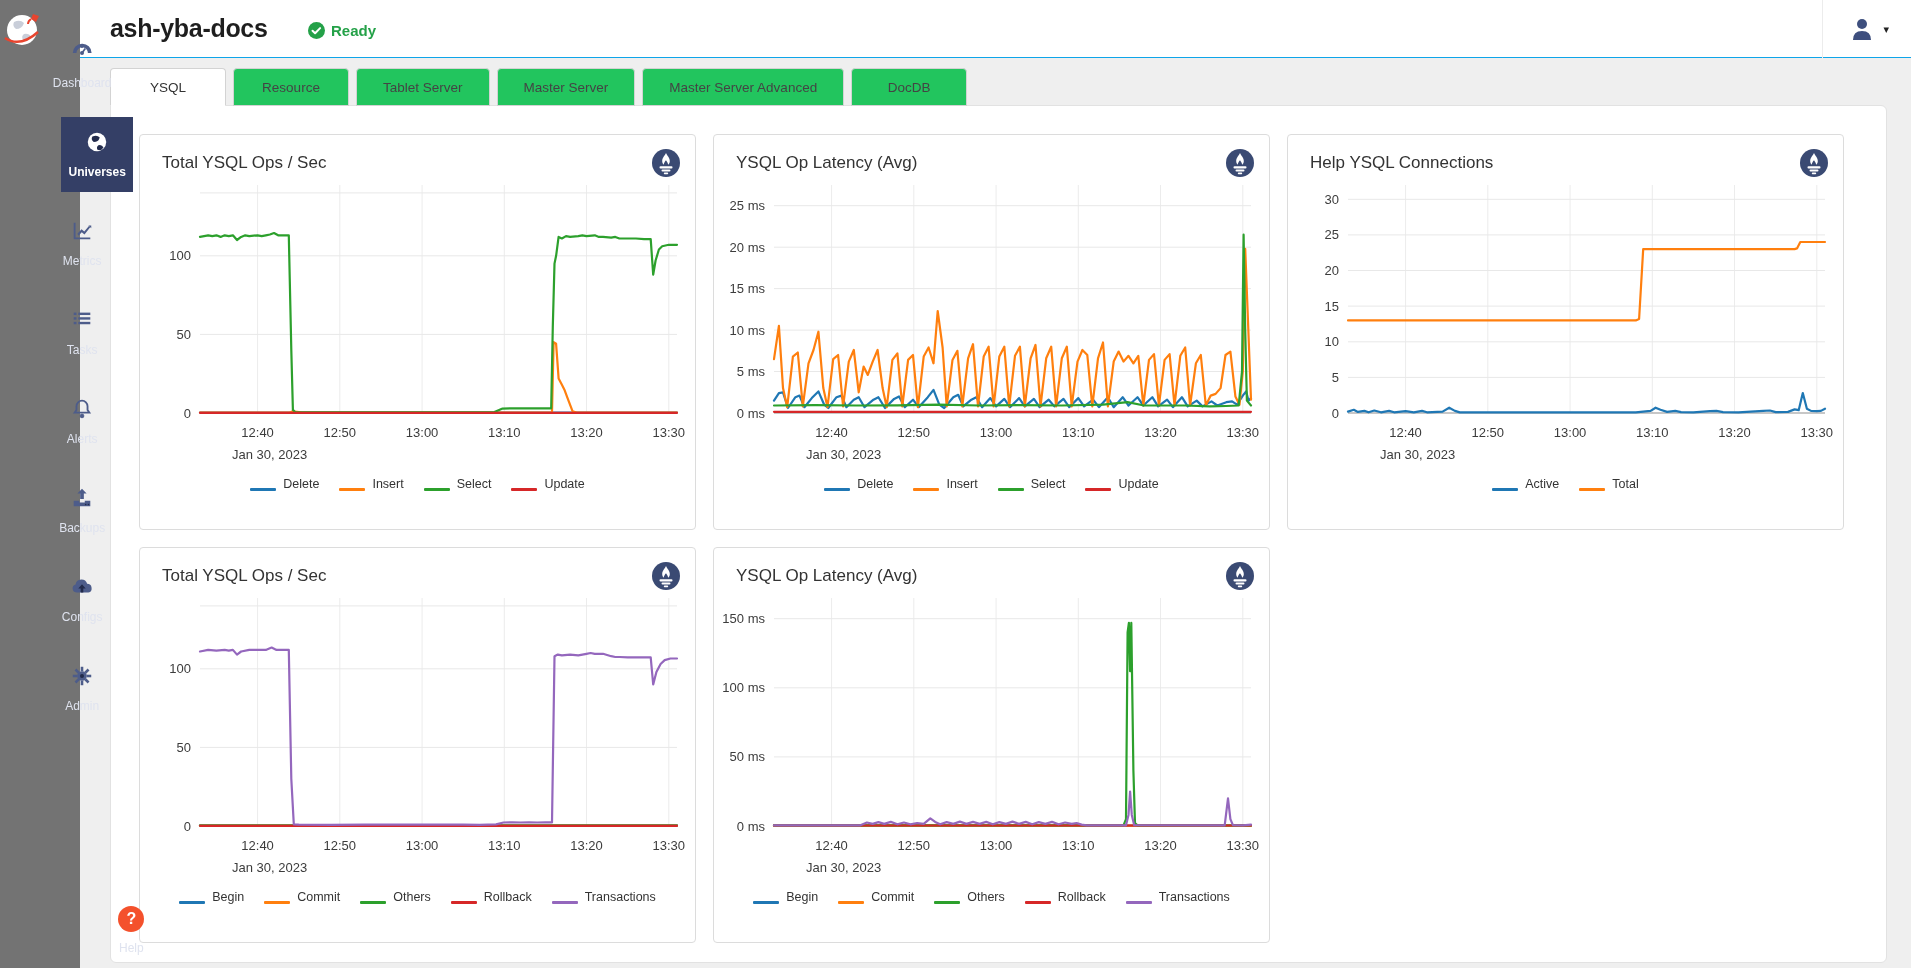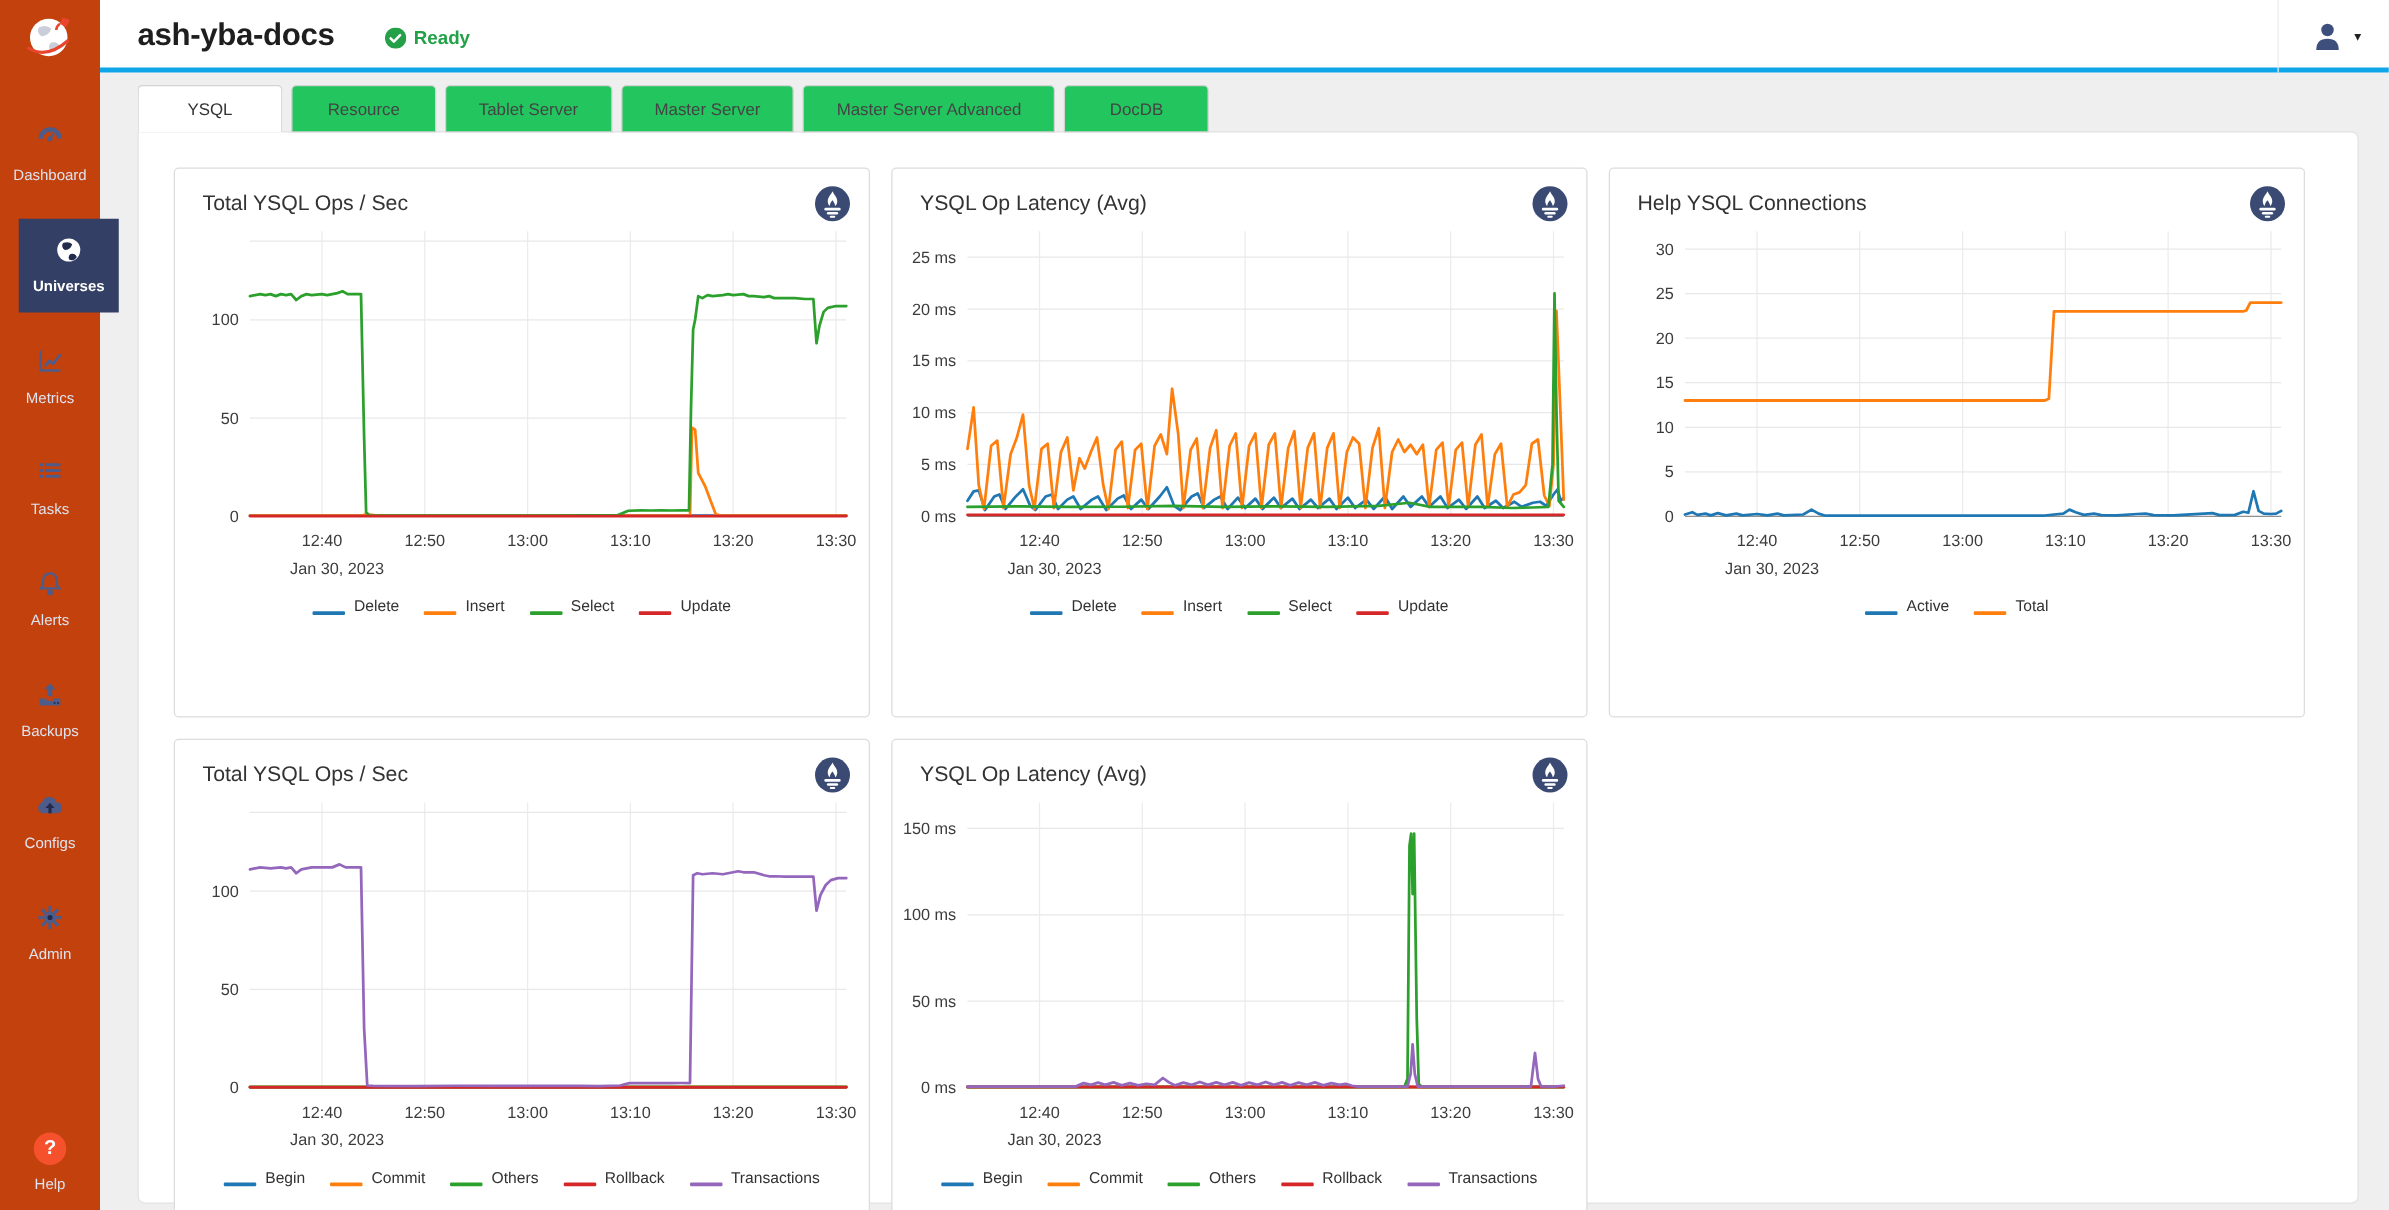--- a/index.html
+++ b/index.html
@@ -1,50 +1,50 @@
 <!DOCTYPE html>
 <html><head>
 <meta charset="utf-8">
 <style>
   * { box-sizing: border-box; margin: 0; padding: 0; }
   html,body { width:1911px; height:968px; overflow:hidden; font-family:"Liberation Sans", sans-serif; background:#efefef; }
 
   
-  .sidebar { position:absolute; left:0; top:0; width:80px; height:968px; background:#c2410c; z-index:30; display:flex; flex-direction:column; }
+  .sidebar { position:absolute; left:0; top:0; width:80px; height:968px; background:#737373; z-index:30; display:flex; }
   .logo-box { height:58px; display:flex; align-items:center; justify-content:center; }
   .nav { display:flex; flex-direction:column; margin-top:28px; flex:1; }
   .nav-item { width:100%; padding:13px 0 12px 0; margin-bottom:14px; text-align:center; cursor:pointer; }
   .nav-item .ic { display:block; height:26px; margin-bottom:6px; }
   .nav-item .ic svg { height:24px; width:26px; fill:#4d5c8a; }
   .nav-item .lbl { color:#dfe3ef; font-size:12px; }
   .nav-item.active { background:#343f66;margin-left:15px; }
   .nav-item.active .ic svg { fill:#ffffff; }
   .nav-item.active .lbl { color:#ffffff; font-weight:bold; }
   .help-item { margin-top:auto; margin-bottom:0; }
   .help-circle { width:26px; height:26px; border-radius:50%; background:#f4512c; color:#fff; font-weight:bold; font-size:16px; line-height:26px; display:inline-block; }
 
   
-  .header { position:absolute; left:80px; top:0; width:1831px; height:58px; background:#fff; border-bottom:4px solid #0ea5e9; z-index:20;padding-left:41px; }
+  .header { position:absolute; left:80px; top:0; width:1831px; height:58px; background:#fff; border-bottom:1px solid #0ea5e9; z-index:20;padding-left:41px; }
   .page-title { position:absolute; left:30px; top:14px; font-size:25px; font-weight:bold; color:#1e1e1e; letter-spacing:-0.3px; }
   .ready-badge { position:absolute; left:228px; top:22px; display:flex; align-items:center; gap:6px; color:#24a148; font-size:15px; font-weight:bold; }
   .hdr-divider { position:absolute; right:88px; top:0; width:1px; height:58px; background:#ececec; }
   .user-area { position:absolute; right:22px; top:16px; display:flex; align-items:center; gap:8px; cursor:pointer; }
   .caret { font-size:11px; color:#222; }
 
   
   .tabs { position:absolute; left:110px; top:68px; display:flex; gap:7px; z-index:15; }
   .tab { height:38px; min-width:116px; padding:0 26px; display:flex; align-items:center; justify-content:center;
          font-size:13.5px; color:#444; background:#22c55e; border:1px solid #d3d3d3; border-radius:4px 4px 0 0; cursor:pointer; }
   .tab.active { background:#fff; border-bottom:1px solid #fff; color:#333; position:relative; z-index:16; }
 
   
   .panel { position:absolute; left:110px; top:105px; width:1777px; height:858px; background:#fff; border:1px solid #e2e2e2; border-radius:0 6px 6px 6px; z-index:10; }
   .charts-wrap { position:absolute; left:28px; top:28px; }
   .chart-row { display:flex; gap:17px; margin-bottom:17px; }
-  .chart-card { position:relative; width:557px; height:440px; background:#fff; border:1px solid #dcdcdc; border-radius:4px; }
+  .chart-card { position:relative; width:557px; height:396px; background:#fff; border:1px solid #dcdcdc; border-radius:4px; }
   .chart-title { font-size:17px; color:#333; padding:18px 20px 2px 22px; }
   .prom-btn { position:absolute; right:14px; top:13px; width:30px; height:30px; cursor:pointer; }
   .legend { display:flex; justify-content:center; gap:20px; margin-top:-2px; }
   .legend-item { display:flex; align-items:flex-end; gap:7px; cursor:pointer; }
   .legend-swatch { width:26px; height:3px; border-radius:1px; }
   .legend-label { font-size:12.5px; color:#333; }
   svg text.tick { font-family:"Liberation Sans", sans-serif; font-size:13px; fill:#3c3c3c; }
 </style>
 </head>
 <body>

